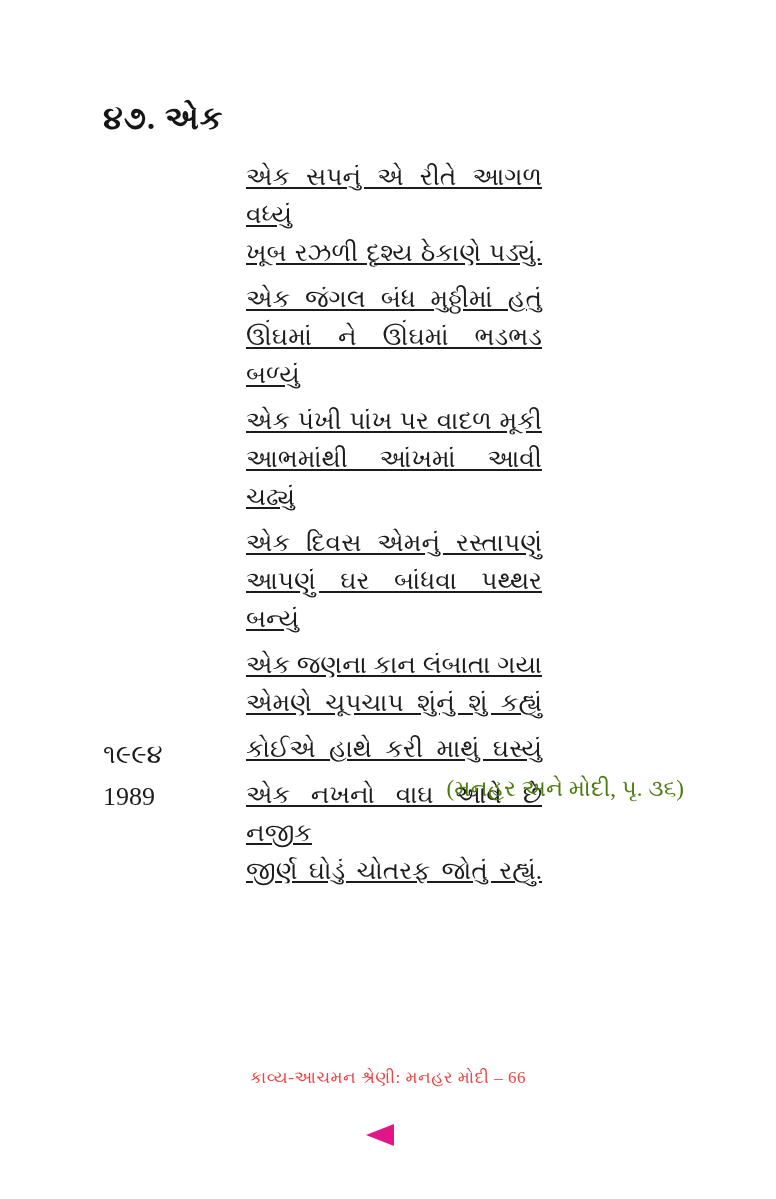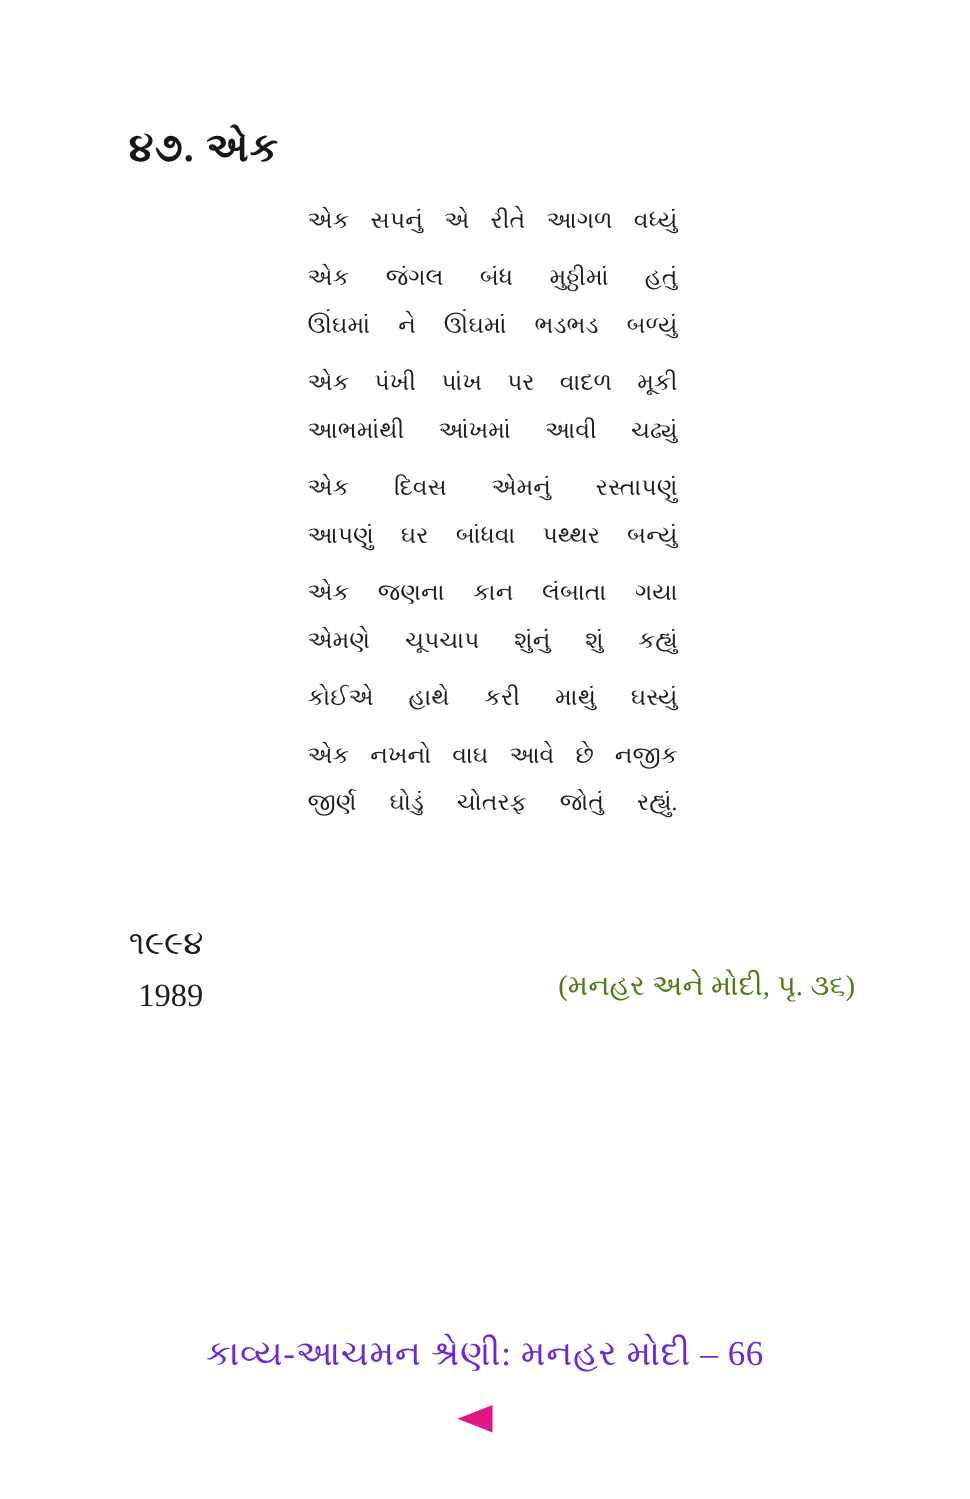--- a/index.html
+++ b/index.html
@@ -29,56 +29,56 @@
   .poem-body {
     position: absolute;
     left: 246px;
     top: 158px;
     width: 296px;
   }
   .stanza {
     margin: 0 0 8px 0;
   }
   .poem-line {
-    font-size: 19px;
+    font-size: 25px;
     line-height: 38px;
     text-align: justify;
     text-align-last: justify;
     -moz-text-align-last: justify;
     white-space: normal;
     color: #1c1c1c;
+    text-decoration: underline;
   }
   .years {
     position: absolute;
     left: 103px;
     top: 734px;
-    text-align: right;
   }
   .year-line {
     font-size: 26px;
     line-height: 42px;
     color: #1c1c1c;
   }
   .attribution {
     position: absolute;
     right: 92px;
     top: 776px;
     font-size: 23px;
     color: #4d7c0f;
     text-align: right;
   }
   .footer-line {
     position: absolute;
     left: 0;
     right: 0;
     top: 1068px;
     text-align: center;
-    font-size: 28px;
+    font-size: 17px;
     letter-spacing: 0.5px;
-    color: #6d28d9;
+    color: #ef4444;
   }
   .nav-triangle {
     position: absolute;
     left: 366px;
     top: 1124px;
     width: 0;
     height: 0;
     border-top: 11px solid transparent;
     border-bottom: 11px solid transparent;
     border-right: 28px solid #e01688;
@@ -88,20 +88,21 @@
 <body>
 
 <div class="page">
 
   <div class="poem-title">૪૭. એક</div>
 
   <div class="poem-body">
 
     <div class="stanza">
       <div class="poem-line">એક સપનું એ રીતે આગળ વધ્યું</div>
+      <div class="poem-line">ખૂબ રઝળી દૃશ્ય ઠેકાણે પડ્યું.</div>
     </div>
 
     <div class="stanza">
       <div class="poem-line">એક જંગલ બંધ મુઠ્ઠીમાં હતું</div>
       <div class="poem-line">ઊંઘમાં ને ઊંઘમાં ભડભડ બળ્યું</div>
     </div>
 
     <div class="stanza">
       <div class="poem-line">એક પંખી પાંખ પર વાદળ મૂકી</div>
       <div class="poem-line">આભમાંથી આંખમાં આવી ચઢ્યું</div>

